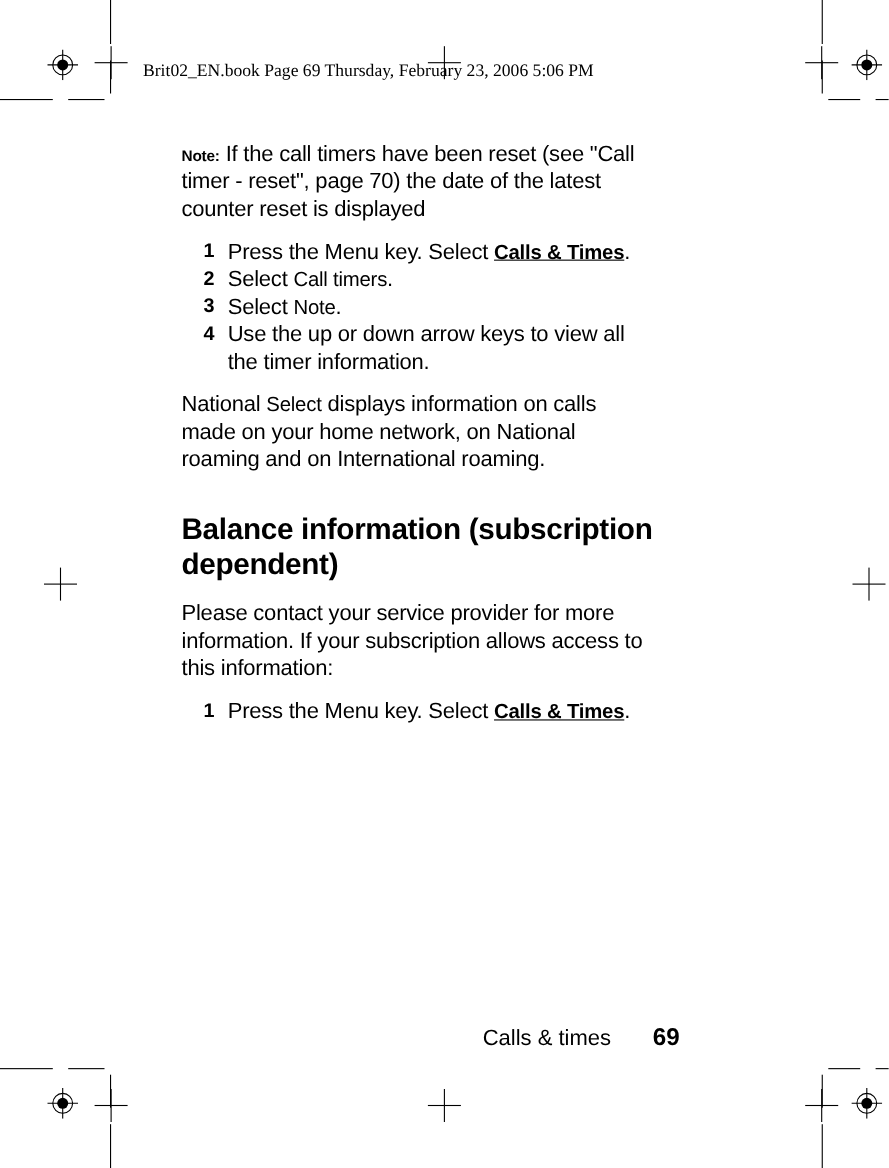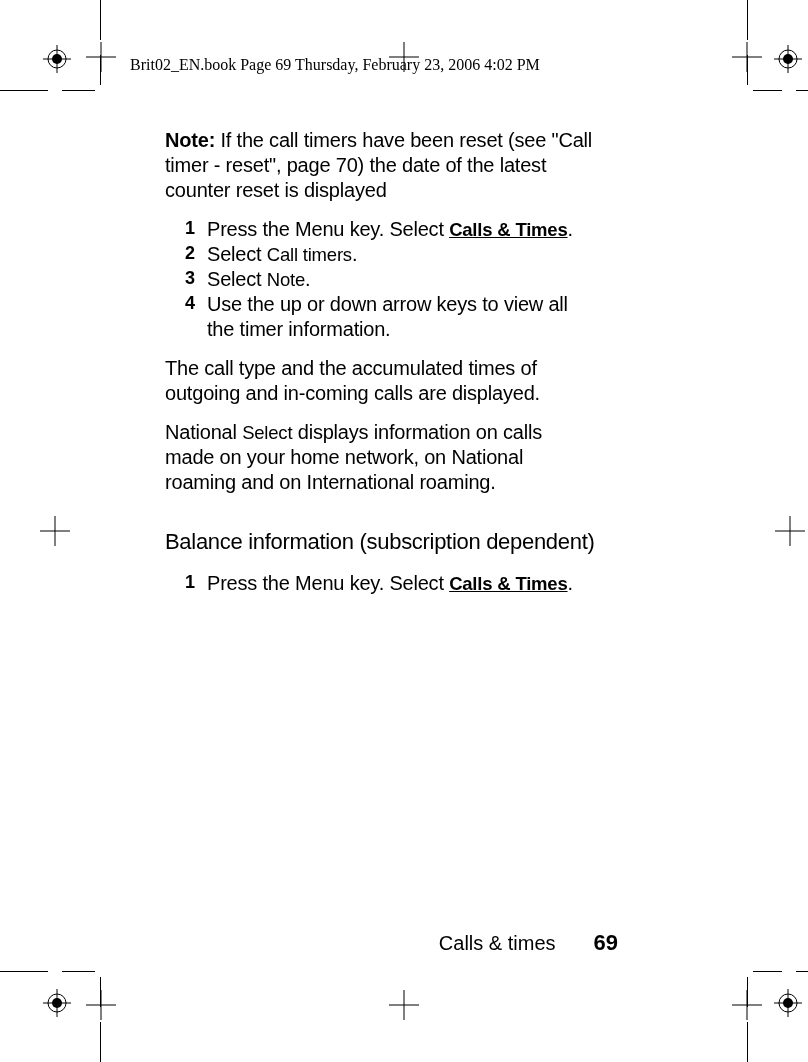--- a/index.html
+++ b/index.html
@@ -46,32 +46,32 @@
     .content {
       position: absolute;
       top: 128px;
       left: 165px;
       width: 430px;
       font-size: 20px;
       line-height: 1.25;
       letter-spacing: -0.2px;
     }
     .para { margin-bottom: 14px; }
-    .note-label { font-family: Arial, sans-serif; font-weight: bold; font-size: 20px; }
+    .note-label { font-family: Arial, sans-serif; font-weight: bold; font-size: 14px; }
     .bold { font-family: Arial, sans-serif; font-weight: normal; font-size: 18.5px; }
     .bold-u { font-family: Arial, sans-serif; font-weight: bold; font-size: 18.5px; text-decoration: underline; }
 
     .steps { margin: 0 0 14px 20px; }
     .step-row { display: flex; }
     .step-num { font-family: Arial, sans-serif; font-weight: bold; font-size: 18px; width: 22px; flex-shrink: 0; }
     .step-text { flex: 1; }
 
     .heading {
-      font-size: 22px;
-      font-weight: 400;
+      font-size: 27px;
+      font-weight: 700;
       margin-top: 34px;
       margin-bottom: 16px;
       line-height: 1.2;
       letter-spacing: -0.3px;
     }
 
     .footer {
       position: absolute;
       bottom: 106px;
       right: 190px;
@@ -139,21 +139,21 @@
 <div class="cross-mark" style="left:40px; top:calc(50% - 15px);"></div>
 <div class="cross-mark" style="right:3px; top:calc(50% - 15px);"></div>
 <div class="cross-mark" style="top:42px; left:calc(50% - 15px);"></div>
 <div class="cross-mark" style="bottom:42px; left:calc(50% - 15px);"></div>
 
 <div class="cross-mark" style="top:42px; left:86px;"></div>
 <div class="cross-mark" style="top:42px; right:46px;"></div>
 <div class="cross-mark" style="bottom:42px; left:86px;"></div>
 <div class="cross-mark" style="bottom:42px; right:46px;"></div>
 
-<div class="header-text">Brit02_EN.book  Page 69  Thursday, February 23, 2006  4:02 PM</div>
+<div class="header-text">Brit02_EN.book  Page 69  Thursday, February 23, 2006  5:06 PM</div>
 
 <div class="content">
 
   <div class="para">
     <span class="note-label">Note:</span><span> If the call timers have been reset (see "Call timer - reset", page 70) the date of the latest counter reset is displayed</span>
   </div>
 
   <div class="steps">
     <div class="step-row">
       <div class="step-num">1</div>
@@ -166,29 +166,29 @@
     <div class="step-row">
       <div class="step-num">3</div>
       <div class="step-text"><span>Select </span><span class="bold">Note</span><span>.</span></div>
     </div>
     <div class="step-row">
       <div class="step-num">4</div>
       <div class="step-text">Use the up or down arrow keys to view all the timer information.</div>
     </div>
   </div>
 
-  <div class="para">The call type and the accumulated times of outgoing and in-coming calls are displayed.</div>
 
   <div class="para">
     <span>National </span><span class="bold">Select</span><span> displays information on calls made on your home network, on National roaming and on International roaming.</span>
   </div>
 
 
   <div class="heading">Balance information (subscription dependent)</div>
 
+  <div class="para">Please contact your service provider for more information. If your subscription allows access to this information:</div>
 
   <div class="steps">
     <div class="step-row">
       <div class="step-num">1</div>
       <div class="step-text"><span>Press the Menu key. Select </span><span class="bold-u">Calls &amp; Times</span><span>.</span></div>
     </div>
   </div>
 
 </div>
 

